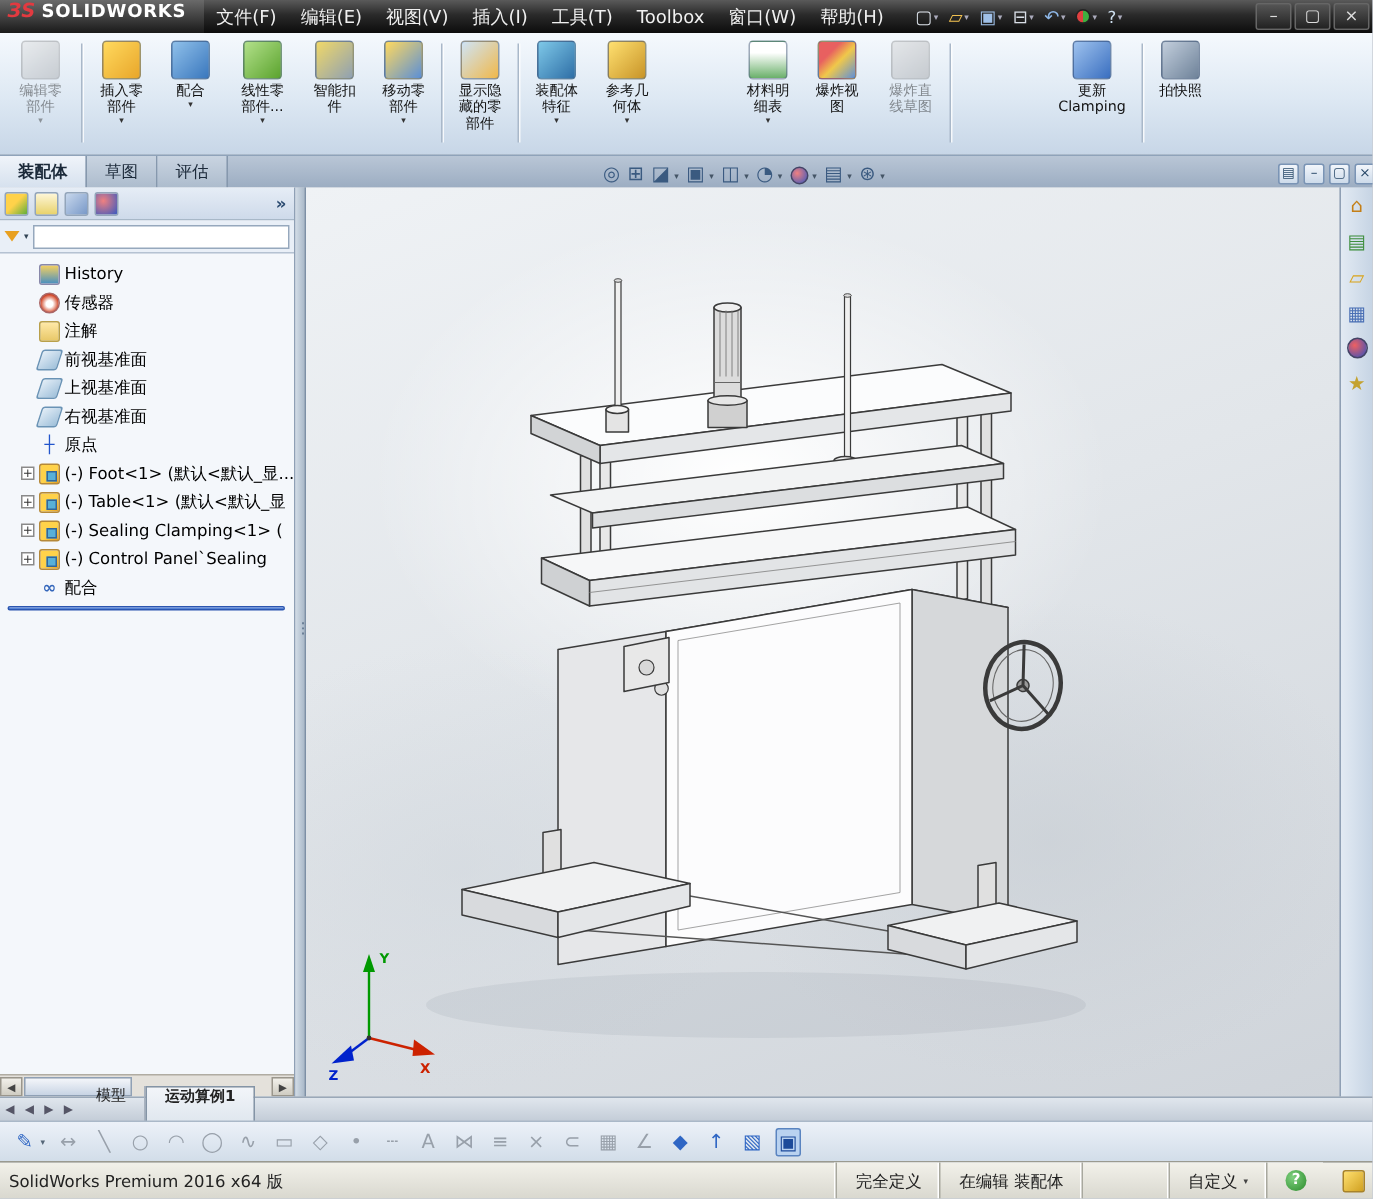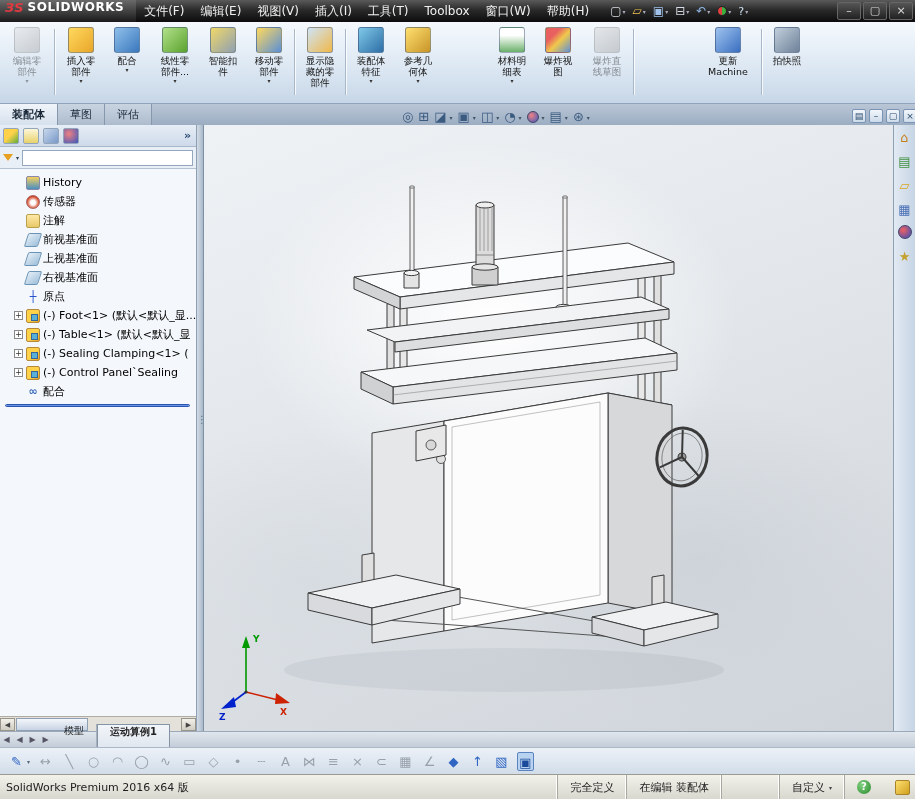--- a/index.html
+++ b/index.html
@@ -254,21 +254,21 @@
     </div>
     <div class="rbtn dis" style="left:582px;width:50px">
       <span class="ricon ri12"></span>
       <span class="rlabel">爆炸直
 线草图</span>
     </div>
     <div class="rsep" style="left:633px"></div>
     <div class="rbtn" style="left:697px;width:62px">
       <span class="ricon ri14"></span>
       <span class="rlabel">更新
-Machine</span>
+Clamping</span>
     </div>
     <div class="rsep" style="left:761px"></div>
     <div class="rbtn" style="left:764px;width:46px">
       <span class="ricon ri15"></span>
       <span class="rlabel">拍快照</span>
     </div>
   </div>
 
   <div id="tabstrip">
     <span class="doctab active">装配体</span>

